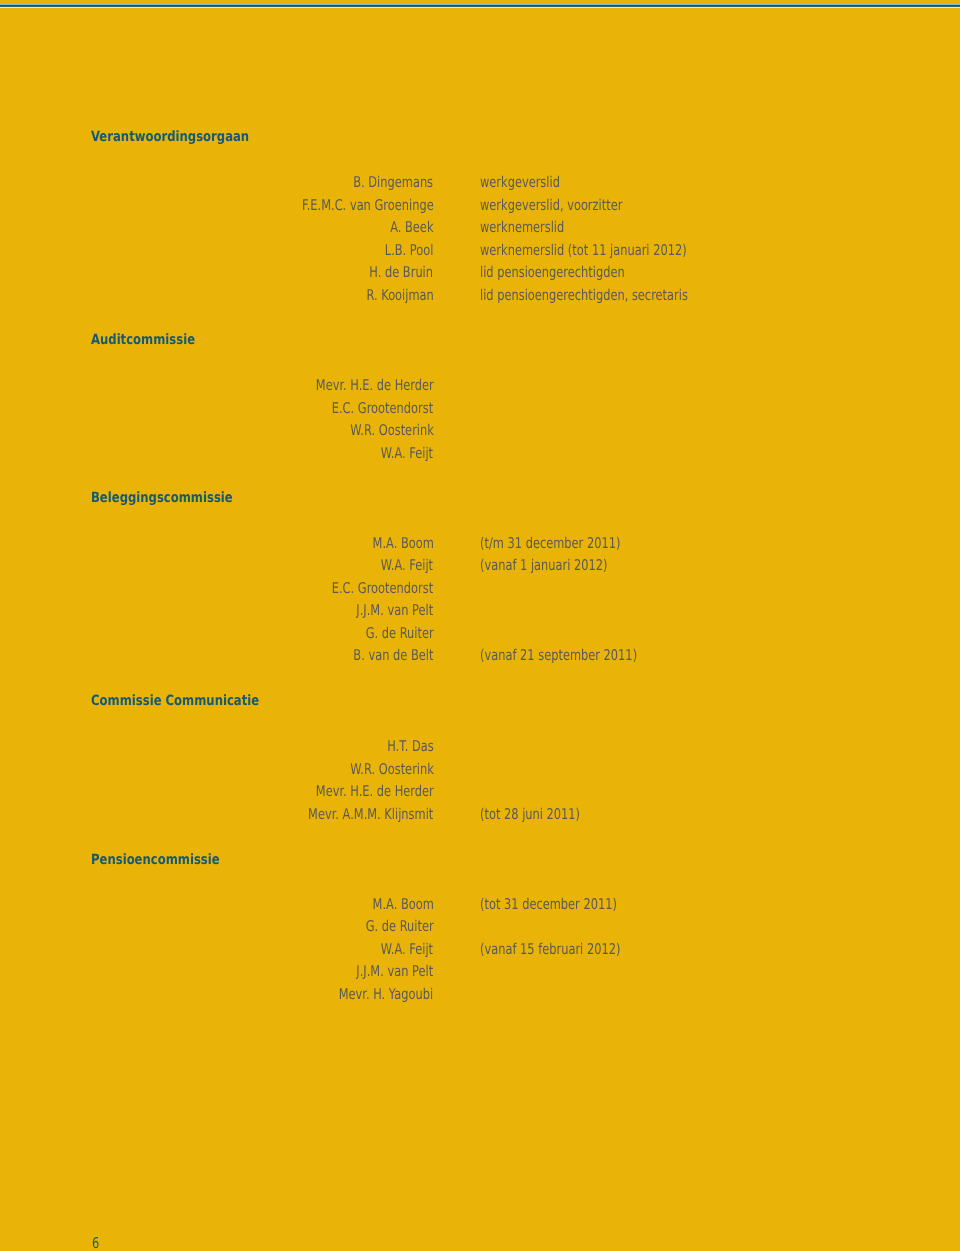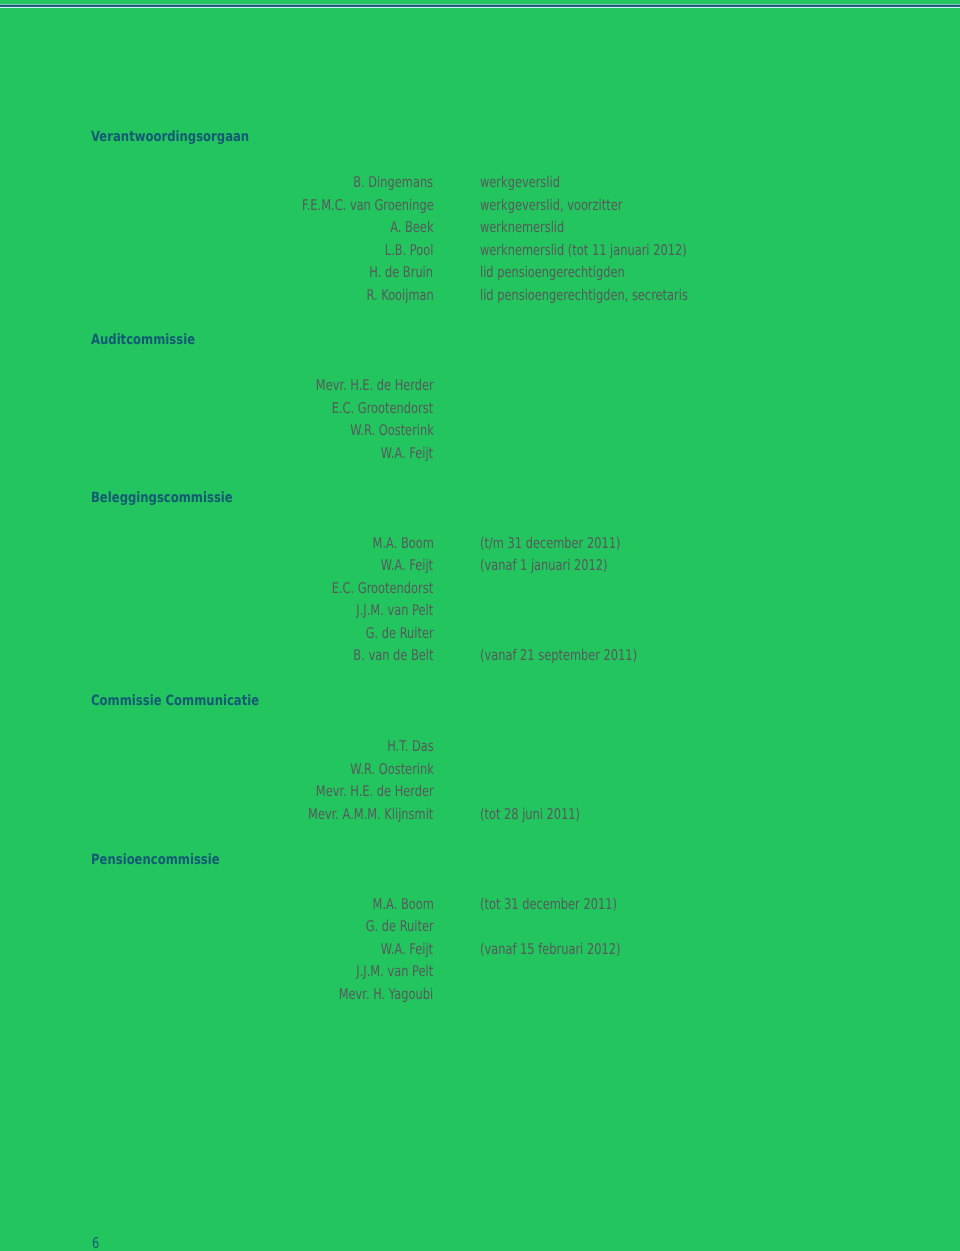--- a/index.html
+++ b/index.html
@@ -1,21 +1,21 @@
 <!DOCTYPE html>
 <html><head>
 <meta charset="utf-8">
 <title>Jaarverslag pagina 6</title>
 <style>
   html,body{margin:0;padding:0;}
   body{width:960px;height:1251px;background:#ffffff;
        font-family:"DejaVu Sans",sans-serif;position:relative;overflow:hidden;
        -webkit-font-smoothing:antialiased;text-rendering:geometricPrecision;}
 
-  .page{position:absolute;left:0;top:0;width:960px;height:1251px;background:#22c55e;}
+  .page{position:absolute;left:0;top:0;width:960px;height:1251px;background:#eab308;}
 
   
   .rule{position:absolute;left:0;top:4px;width:960px;height:4px;
         background:linear-gradient(to bottom,
           #86bccf 0%,   #86bccf 25%,
           #15556e 25%,  #15556e 50%,
           #2c6482 50%,  #2c6482 75%,
           #cbf2fd 75%,  #cbf2fd 100%);}
 
   

